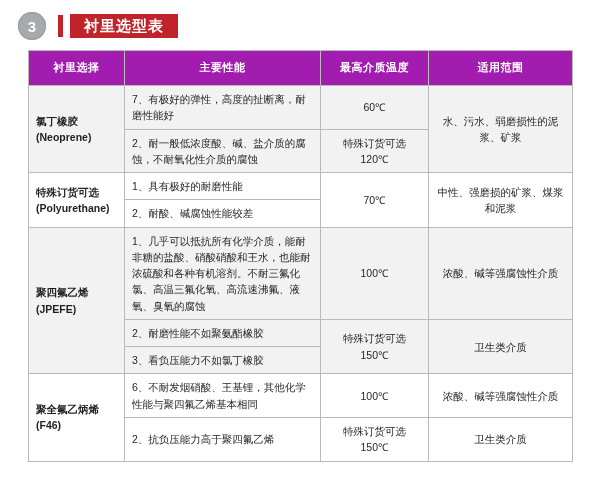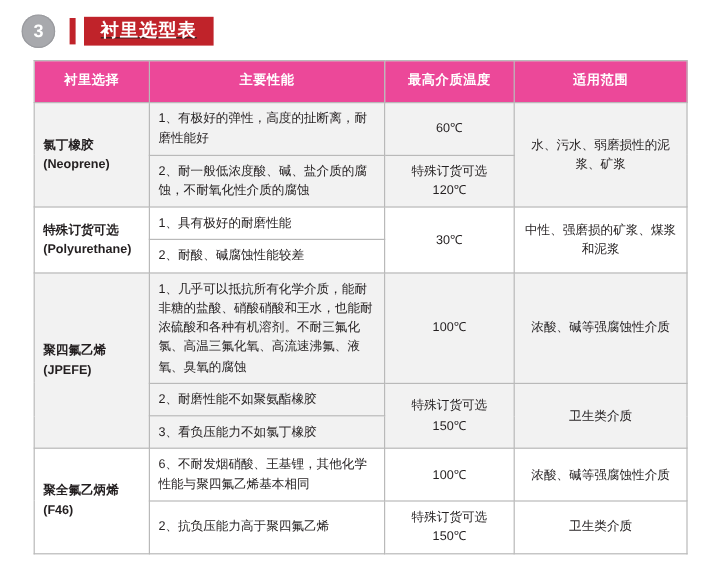--- a/index.html
+++ b/index.html
@@ -39,21 +39,20 @@
     display: flex;
     align-items: center;
     justify-content: center;
     flex: 0 0 auto;
     box-shadow: inset 0 0 0 1px #9a9b9f;
   }
   .title-wrap {
     display: flex;
     align-items: center;
     margin-left: 12px;
-    text-decoration: underline;
   }
   .title-bar {
     width: 5px;
     height: 22px;
     background: #c0232a;
     margin-right: 7px;
   }
   .title-box {
     background: #c0232a;
     color: #ffffff;
@@ -74,21 +73,21 @@
     font-size: 10.5px;
   }
   table.spec th,
   table.spec td {
     border: 1px solid #b9b9b9;
     vertical-align: middle;
     padding: 5px 7px;
     line-height: 1.55;
   }
   table.spec thead th {
-    background: #ec4899;
+    background: #a21caf;
     color: #ffffff;
     font-weight: bold;
     text-align: center;
     font-size: 11px;
     height: 26px;
     padding: 4px 4px;
     letter-spacing: 0.5px;
   }
   .col-lining { width: 96px; }
   .col-perf   { width: 196px; }
@@ -147,39 +146,39 @@
           <th>适用范围</th>
         </tr>
       </thead>
       <tbody>
 
         <tr class="r-shade">
           <td class="lining" rowspan="2">
             <div>氯丁橡胶</div>
             <div>(Neoprene)</div>
           </td>
-          <td class="perf">1、有极好的弹性，高度的扯断离，耐磨性能好</td>
+          <td class="perf">7、有极好的弹性，高度的扯断离，耐磨性能好</td>
           <td class="temp">60℃</td>
           <td class="scope" rowspan="2">水、污水、弱磨损性的泥浆、矿浆</td>
         </tr>
         <tr class="r-shade">
           <td class="perf">2、耐一般低浓度酸、碱、盐介质的腐蚀，不耐氧化性介质的腐蚀</td>
           <td class="temp">
             <div>特殊订货可选</div>
             <div>120℃</div>
           </td>
         </tr>
 
         <tr class="r-plain">
           <td class="lining" rowspan="2">
             <div>特殊订货可选</div>
             <div>(Polyurethane)</div>
           </td>
           <td class="perf">1、具有极好的耐磨性能</td>
-          <td class="temp" rowspan="2">30℃</td>
+          <td class="temp" rowspan="2">70℃</td>
           <td class="scope" rowspan="2">中性、强磨损的矿浆、煤浆和泥浆</td>
         </tr>
         <tr class="r-plain">
           <td class="perf">2、耐酸、碱腐蚀性能较差</td>
         </tr>
 
         <tr class="r-shade">
           <td class="lining" rowspan="3">
             <div>聚四氟乙烯</div>
             <div>(JPEFE)</div>

